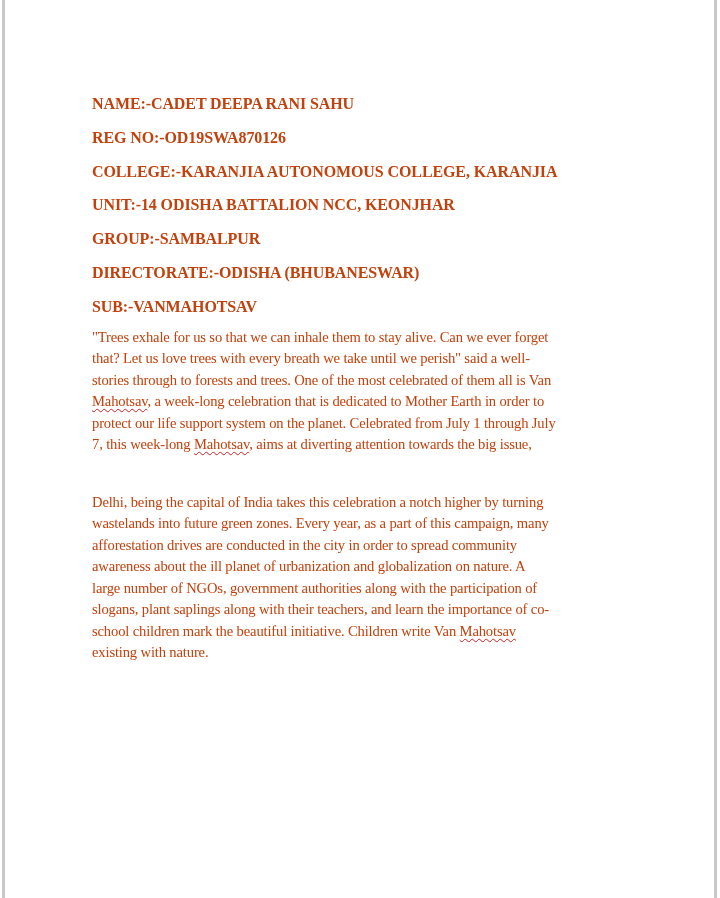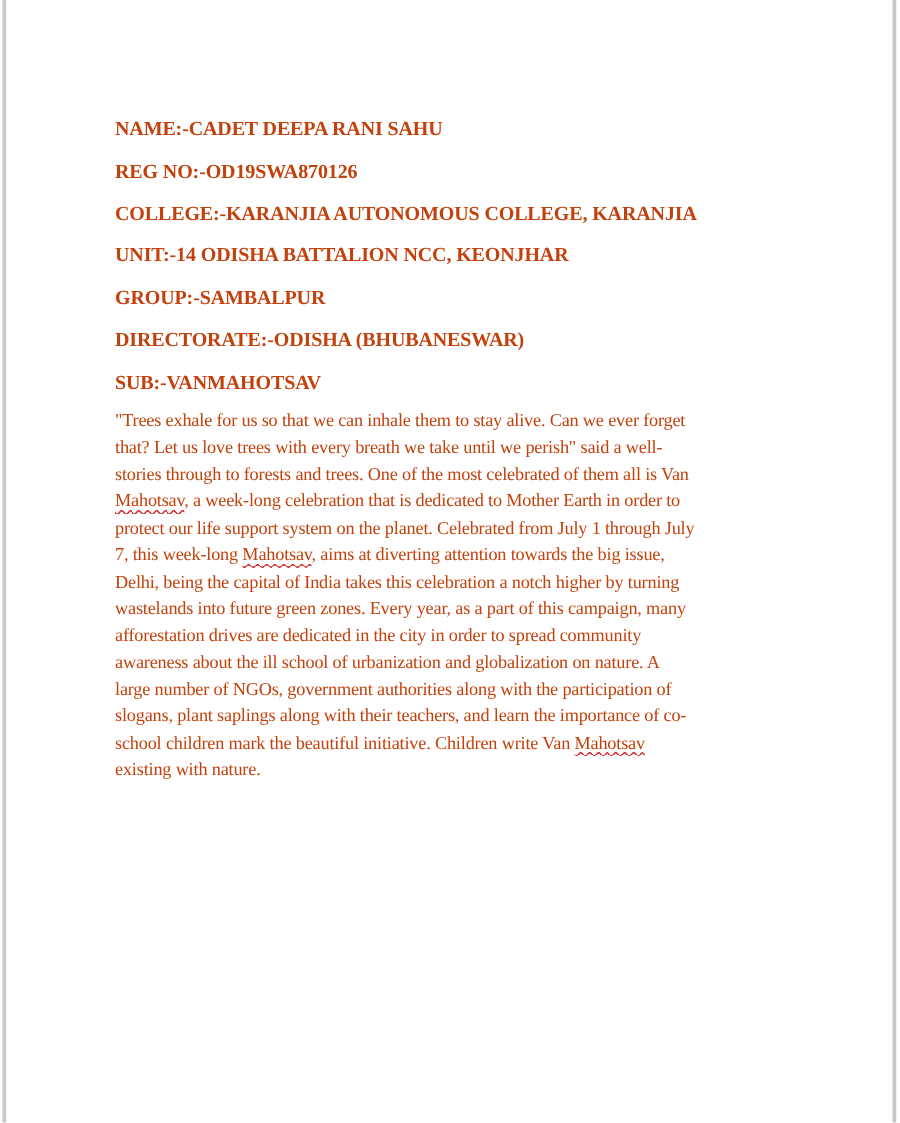--- a/index.html
+++ b/index.html
@@ -22,21 +22,21 @@
   .header-line {
     font-weight: bold; font-size: 16px; line-height: 20px; height: 20px;
     margin-bottom: 13.8px; white-space: nowrap; letter-spacing: -0.1px;
   }
   .header-line:last-of-type { margin-bottom: 0; }
   .para {
     font-size: 14.6px; line-height: 21.5px; margin: 0; letter-spacing: -0.15px;
   }
   .para .ln { display: block; white-space: nowrap; }
   .p1 { margin-top: 10px; }
-  .p2 { }
+  .p2 { margin-top: 36px; }
   .squiggle {
     text-decoration: underline wavy #d02020;
     text-decoration-thickness: 1px;
     text-underline-offset: 2px;
   }
 </style>
 </head>
 <body>
 
 <div class="page">
@@ -57,21 +57,21 @@
       <span class="ln"><span>that? Let us love trees with every breath we take until we perish" said a well-</span></span>
       <span class="ln"><span>stories through to forests and trees. One of the most celebrated of them all is Van</span></span>
       <span class="ln"><span></span><span class="squiggle">Mahotsav</span><span>, a week-long celebration that is dedicated to Mother Earth in order to</span></span>
       <span class="ln"><span>protect our life support system on the planet. Celebrated from July 1 through July</span></span>
       <span class="ln"><span>7, this week-long </span><span class="squiggle">Mahotsav</span><span>, aims at diverting attention towards the big issue,</span></span>
     </p>
 
     <p class="para p2">
       <span class="ln"><span>Delhi, being the capital of India takes this celebration a notch higher by turning</span></span>
       <span class="ln"><span>wastelands into future green zones. Every year, as a part of this campaign, many</span></span>
-      <span class="ln"><span>afforestation drives are dedicated in the city in order to spread community</span></span>
-      <span class="ln"><span>awareness about the ill school of urbanization and globalization on nature. A</span></span>
+      <span class="ln"><span>afforestation drives are conducted in the city in order to spread community</span></span>
+      <span class="ln"><span>awareness about the ill planet of urbanization and globalization on nature. A</span></span>
       <span class="ln"><span>large number of NGOs, government authorities along with the participation of</span></span>
       <span class="ln"><span>slogans, plant saplings along with their teachers, and learn the importance of co-</span></span>
       <span class="ln"><span>school children mark the beautiful initiative. Children write Van </span><span class="squiggle">Mahotsav</span><span></span></span>
       <span class="ln"><span>existing with nature.</span></span>
     </p>
   </div>
 </div>
 
 </body></html>

